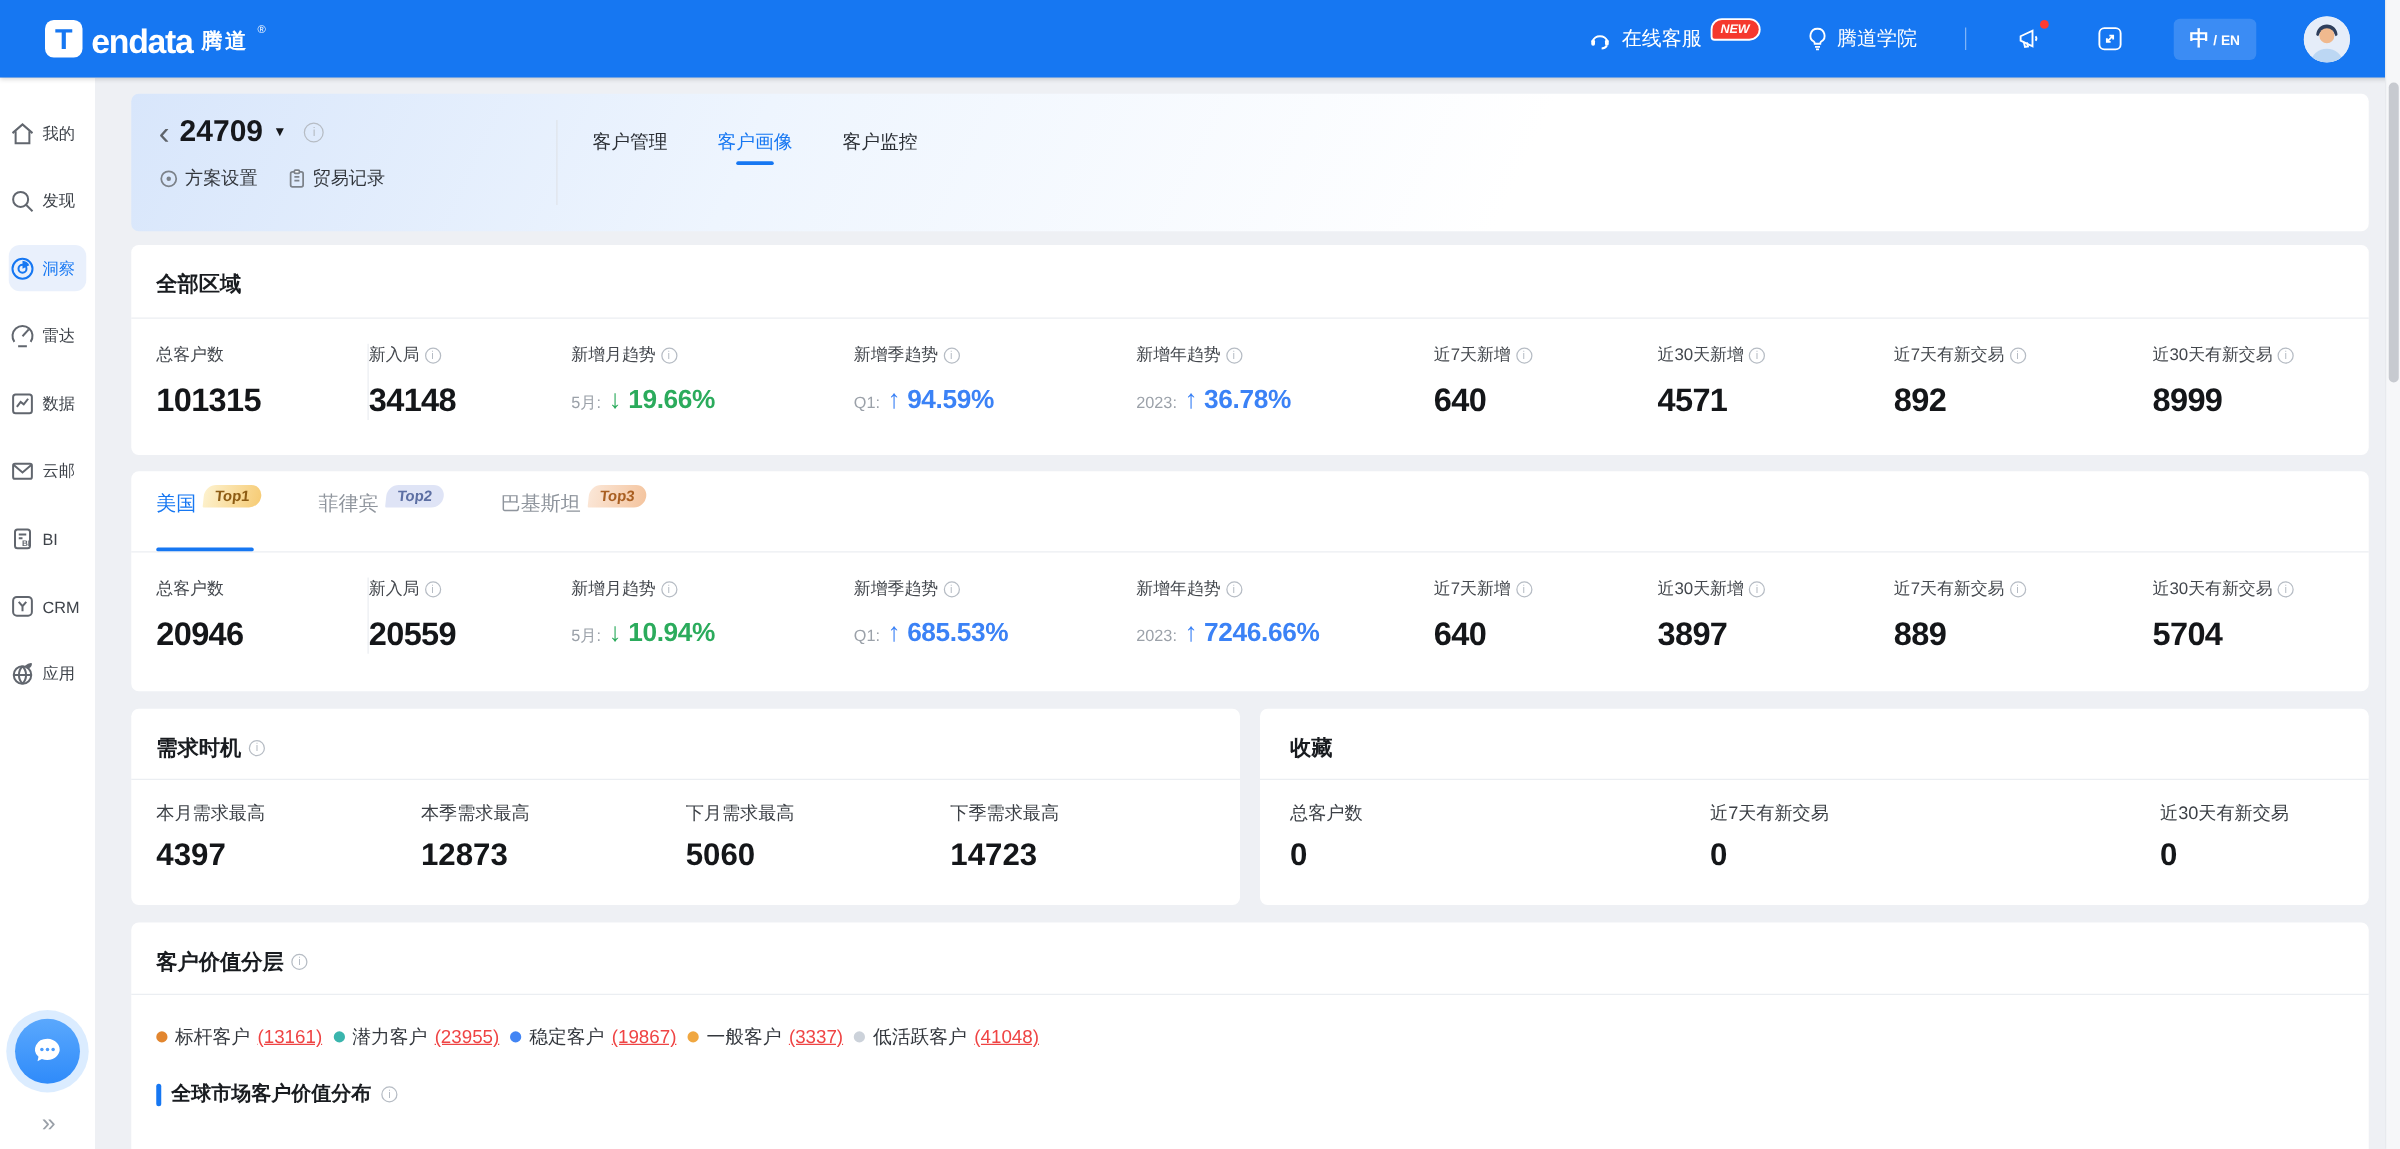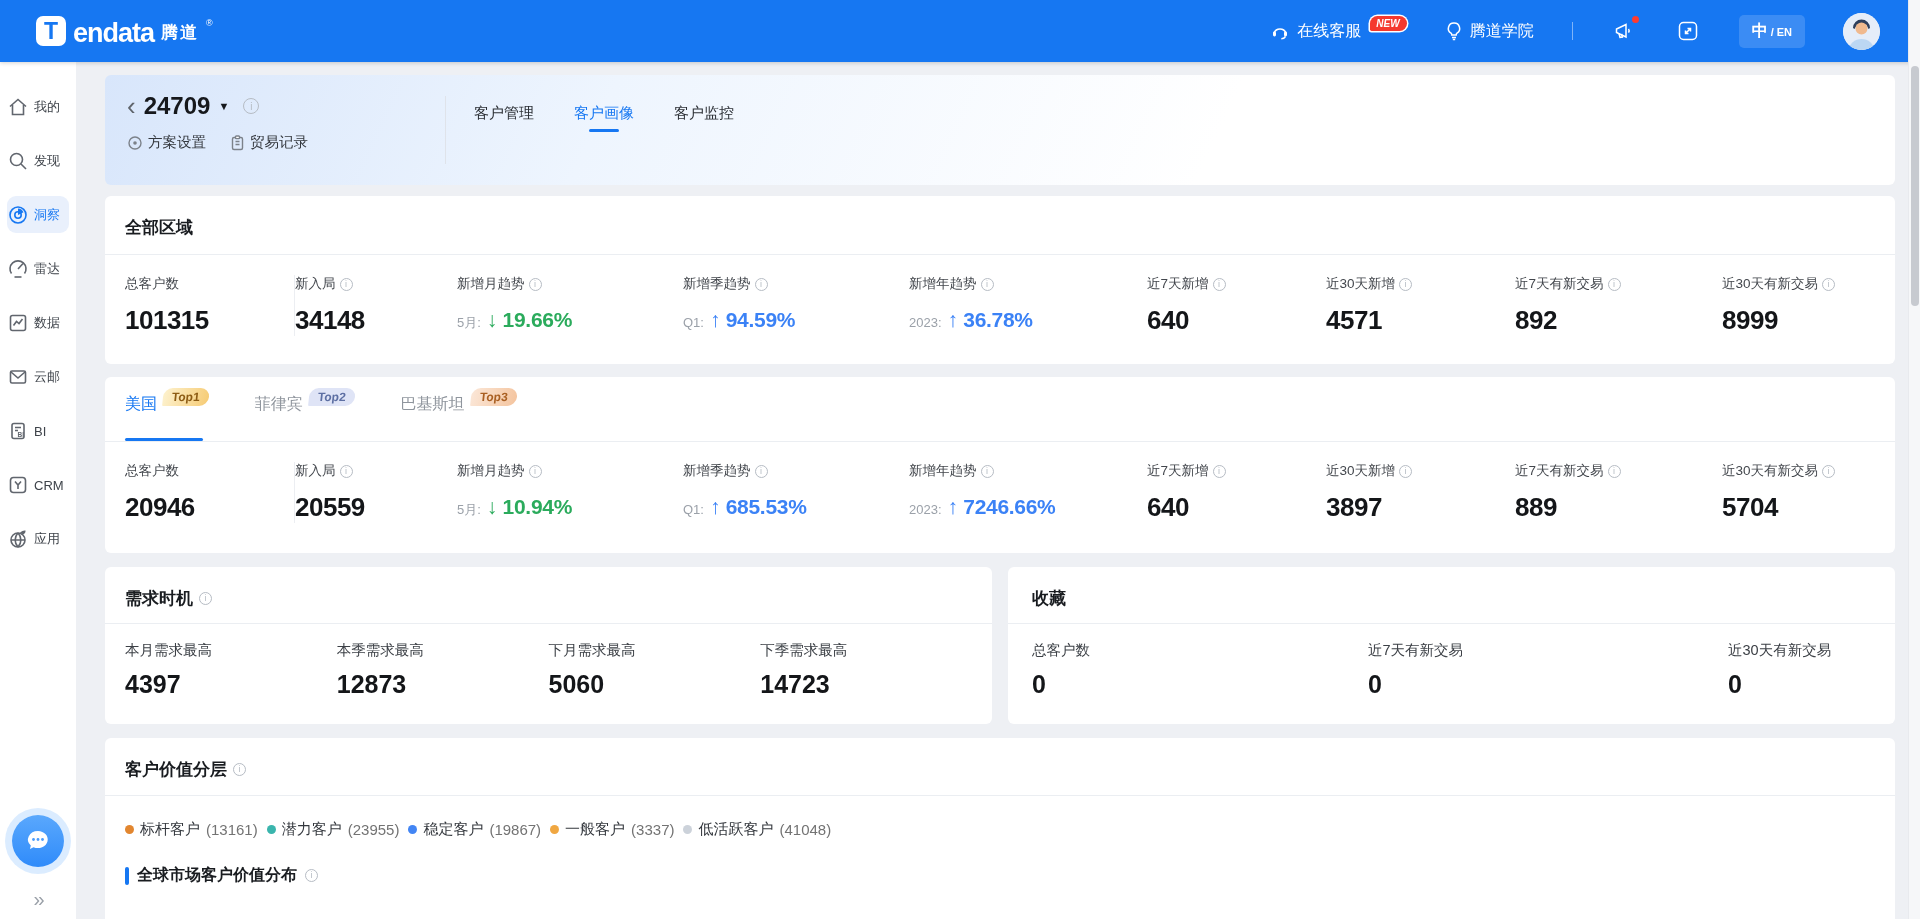--- a/index.html
+++ b/index.html
@@ -111,21 +111,21 @@
   .mini-grid-3 { display:grid; grid-template-columns:336px 360px 1fr; padding:17px 24px 0; }
   .mini-label { font-size:14.5px; color:#3c4046; }
   .mini-value { margin-top:10px; font-size:25px; font-weight:700; color:#141619; }
 
   
   .value-card { height:230px; }
   .legend-row { display:flex; gap:9px; padding:24px 20px 0; align-items:center; }
   .legend-item { display:flex; align-items:center; gap:6px; }
   .legend-dot { width:9px; height:9px; border-radius:50%; flex:none; }
   .legend-label { font-size:15px; color:#33373d; }
-  .legend-count { font-size:15px; color:#737373; }
+  .legend-count { font-size:15px; color:#ef4444;text-decoration:underline; }
   .section-head { display:flex; align-items:center; gap:8px; margin:26px 0 0 20px; }
   .section-bar { width:4px; height:18px; background:#1677f2; border-radius:2px; }
   .section-title { font-size:16px; font-weight:700; color:#191c20; }
 
   
   .scrollbar { position:fixed; top:0; right:0; width:12px; height:919px; background:#f6f7f9; z-index:60; border-left:1px solid #e8eaee; }
   .scroll-thumb { position:absolute; top:66px; left:2px; width:8px; height:240px; background:#c7cad0; border-radius:4px; }
 
   svg { display:block; }
 </style>

